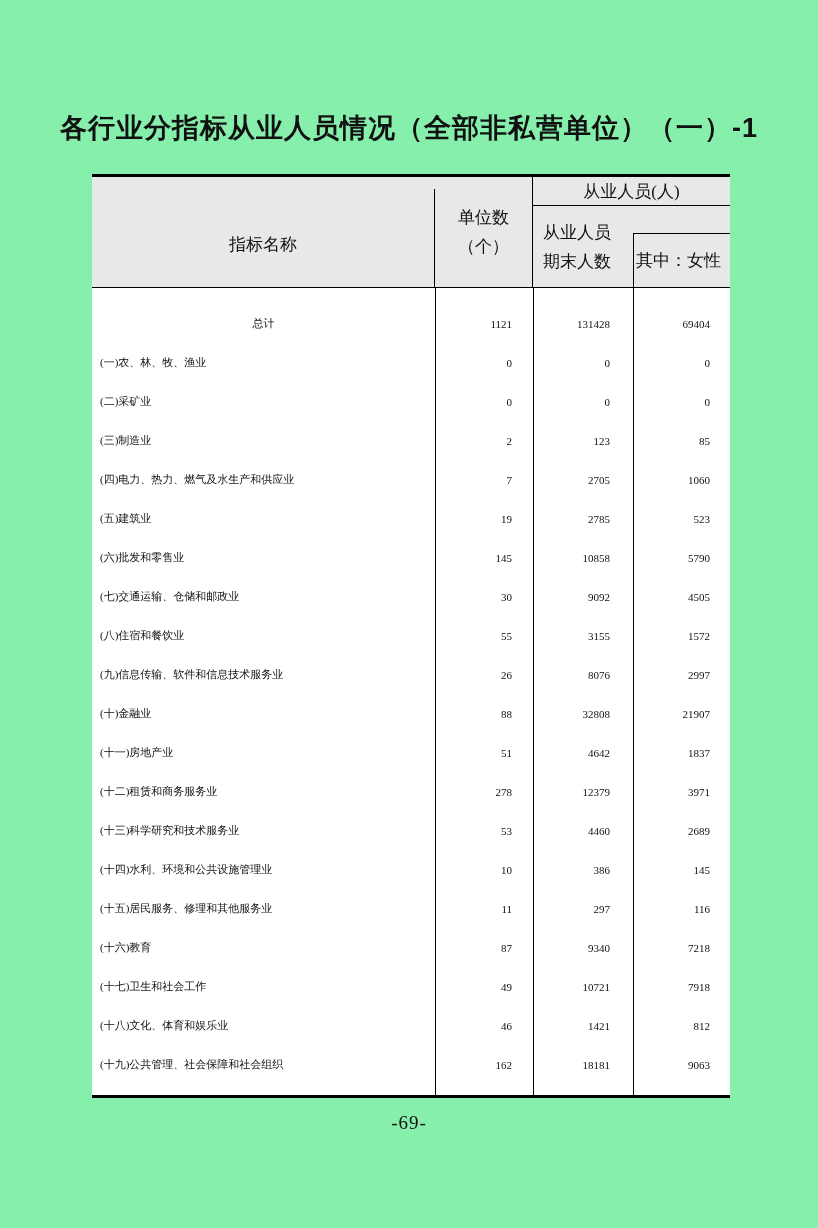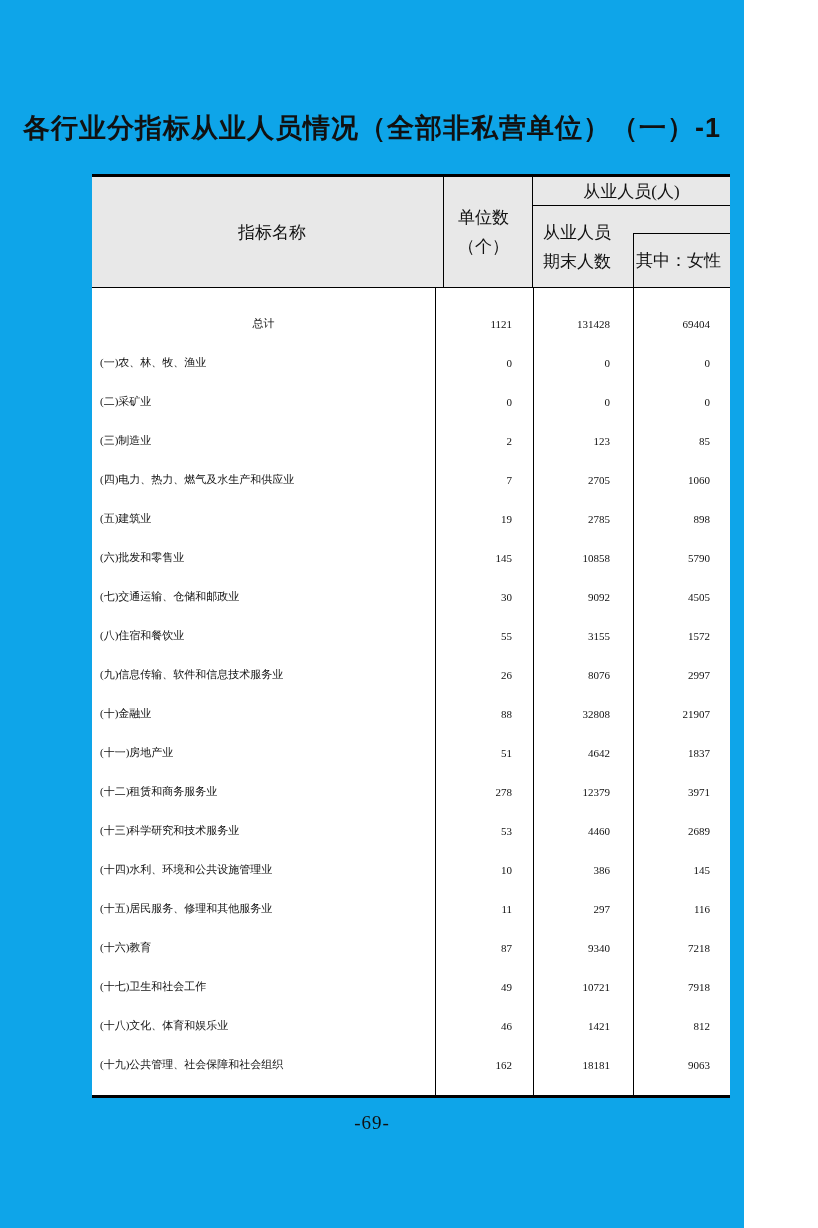--- a/index.html
+++ b/index.html
@@ -4,22 +4,22 @@
 <style>
   html, body { margin: 0; padding: 0; }
   body {
     width: 818px; height: 1228px;
     background: #ffffff;
     font-family: "Liberation Serif", "DejaVu Serif", serif;
     color: #111111;
   }
   .page {
     position: relative;
-    width: 744px; height: 1228px;
-    background: #0ea5e9;
+    width: 818px; height: 1228px;
+    background: #86efac;
     overflow: hidden;
   }
   .doc-title {
     position: absolute;
     left: 0; top: 110px; width: 100%;
     text-align: center;
     font-family: "Liberation Sans", "DejaVu Sans", sans-serif;
     font-weight: bold;
     font-size: 27px;
     letter-spacing: 1px;
@@ -33,25 +33,25 @@
   .thead {
     position: relative;
     height: 114px;
     background: #e8e8e8;
     border-top: 3px solid #000;
     border-bottom: 1px solid #000;
     box-sizing: border-box;
     font-size: 17px;
   }
   .h-indicator {
-    position: absolute; left: 0; top: 0;
+    position: absolute; left: 0; top: 12px;
     width: 343px; height: 110px;
     border-right: 1px solid #000;
     box-sizing: border-box;
-    display: flex; align-items: center; justify-content: center; margin-left: 9px;
+    display: flex; align-items: center; justify-content: center;
   }
   .h-units {
     position: absolute; left: 343px; top: 0;
     width: 98px; height: 110px;
     border-right: 1px solid #000;
     box-sizing: border-box;
     display: flex; flex-direction: column;
     align-items: center; justify-content: center;
     line-height: 29px;
   }
@@ -170,21 +170,21 @@
         <div class="trow">
           <div class="tcell c0">(四)电力、热力、燃气及水生产和供应业</div>
           <div class="tcell c1">7</div>
           <div class="tcell c2">2705</div>
           <div class="tcell c3">1060</div>
         </div>
         <div class="trow">
           <div class="tcell c0">(五)建筑业</div>
           <div class="tcell c1">19</div>
           <div class="tcell c2">2785</div>
-          <div class="tcell c3">898</div>
+          <div class="tcell c3">523</div>
         </div>
         <div class="trow">
           <div class="tcell c0">(六)批发和零售业</div>
           <div class="tcell c1">145</div>
           <div class="tcell c2">10858</div>
           <div class="tcell c3">5790</div>
         </div>
         <div class="trow">
           <div class="tcell c0">(七)交通运输、仓储和邮政业</div>
           <div class="tcell c1">30</div>

